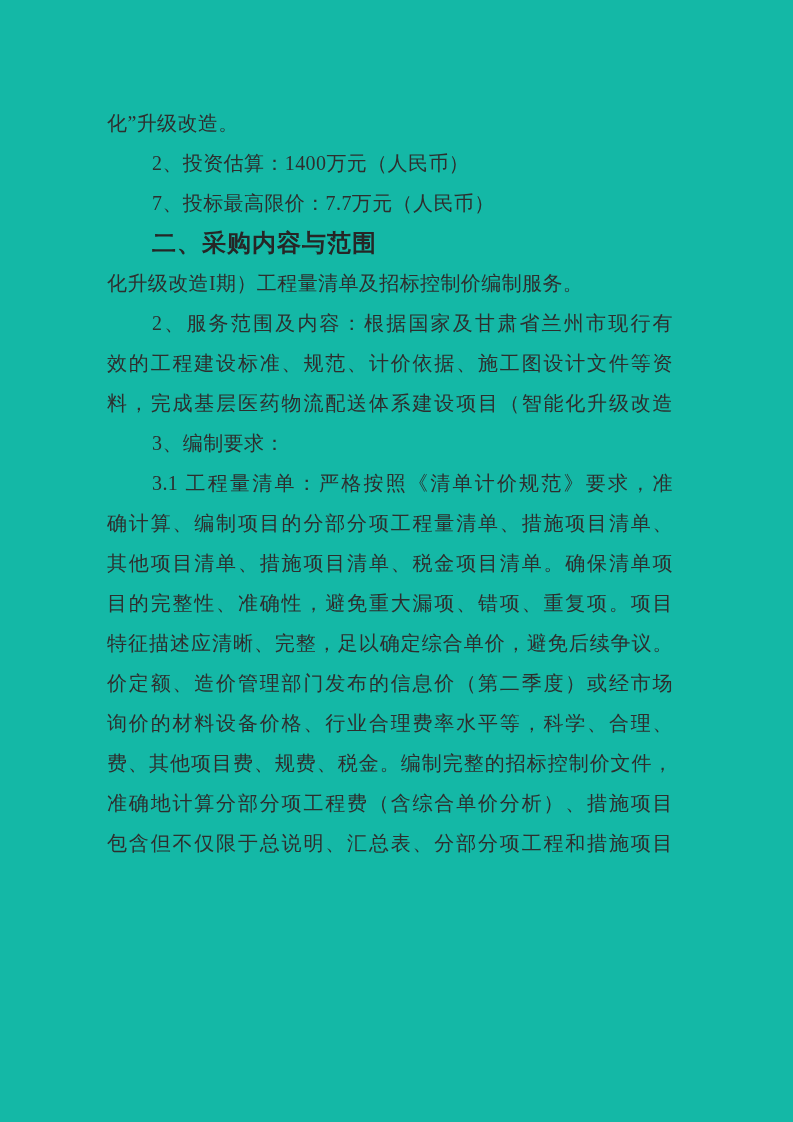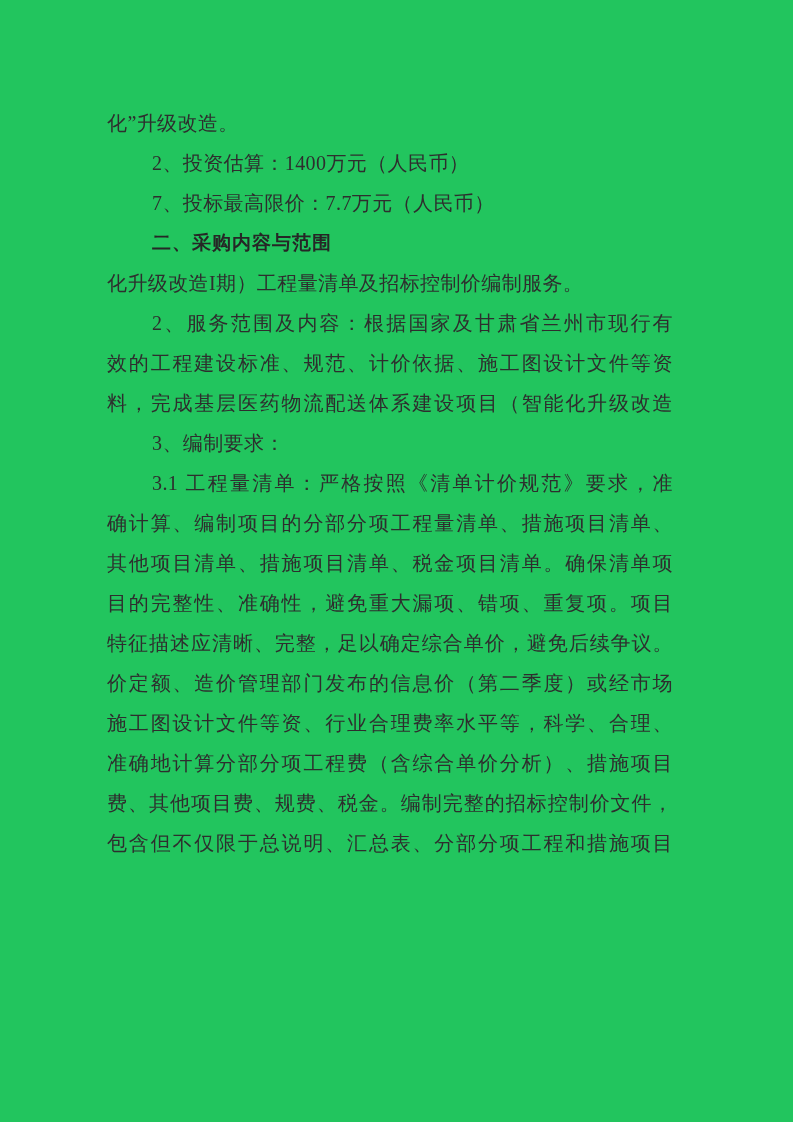--- a/index.html
+++ b/index.html
@@ -4,21 +4,21 @@
 <style>
   html, body {
     margin: 0;
     padding: 0;
     background: #ffffff;
   }
   .page {
     position: relative;
     width: 793px;
     height: 1122px;
-    background: #22c55e;
+    background: #14b8a6;
     overflow: hidden;
     font-family: "Liberation Serif", serif;
   }
   .textblock {
     position: absolute;
     left: 107px;
     top: 103px;
     width: 566px;
   }
   .line {
@@ -37,21 +37,21 @@
     text-justify: distribute;
   }
   
   .line.indent {
     padding-left: 45px;
   }
   
   .line.bold {
     font-family: "Liberation Sans", sans-serif;
     font-weight: 700;
-    font-size: 19px;
+    font-size: 24px;
     letter-spacing: 1px;
     color: #262626;
   }
 </style>
 </head>
 <body>
 
 <div class="page">
   <div class="textblock">
     <div class="line">化”升级改造。</div>
@@ -62,18 +62,18 @@
     <div class="line indent fill">2、服务范围及内容：根据国家及甘肃省兰州市现行有</div>
     <div class="line fill">效的工程建设标准、规范、计价依据、施工图设计文件等资</div>
     <div class="line fill">料，完成基层医药物流配送体系建设项目（智能化升级改造</div>
     <div class="line indent">3、编制要求：</div>
     <div class="line indent fill">3.1 工程量清单：严格按照《清单计价规范》要求，准</div>
     <div class="line fill">确计算、编制项目的分部分项工程量清单、措施项目清单、</div>
     <div class="line fill">其他项目清单、措施项目清单、税金项目清单。确保清单项</div>
     <div class="line fill">目的完整性、准确性，避免重大漏项、错项、重复项。项目</div>
     <div class="line fill">特征描述应清晰、完整，足以确定综合单价，避免后续争议。</div>
     <div class="line fill">价定额、造价管理部门发布的信息价（第二季度）或经市场</div>
-    <div class="line fill">施工图设计文件等资、行业合理费率水平等，科学、合理、</div>
+    <div class="line fill">询价的材料设备价格、行业合理费率水平等，科学、合理、</div>
+    <div class="line fill">费、其他项目费、规费、税金。编制完整的招标控制价文件，</div>
     <div class="line fill">准确地计算分部分项工程费（含综合单价分析）、措施项目</div>
-    <div class="line fill">费、其他项目费、规费、税金。编制完整的招标控制价文件，</div>
     <div class="line fill">包含但不仅限于总说明、汇总表、分部分项工程和措施项目</div>
   </div>
 </div>
 
 </body></html>

